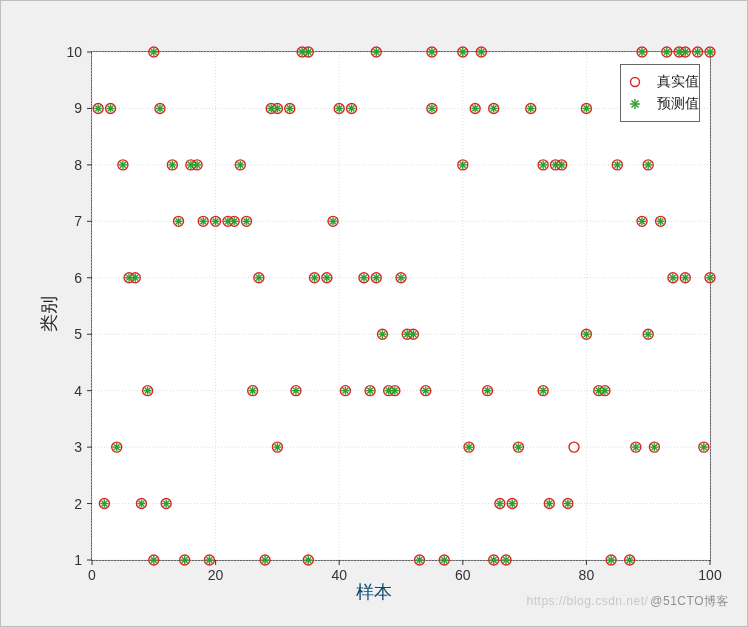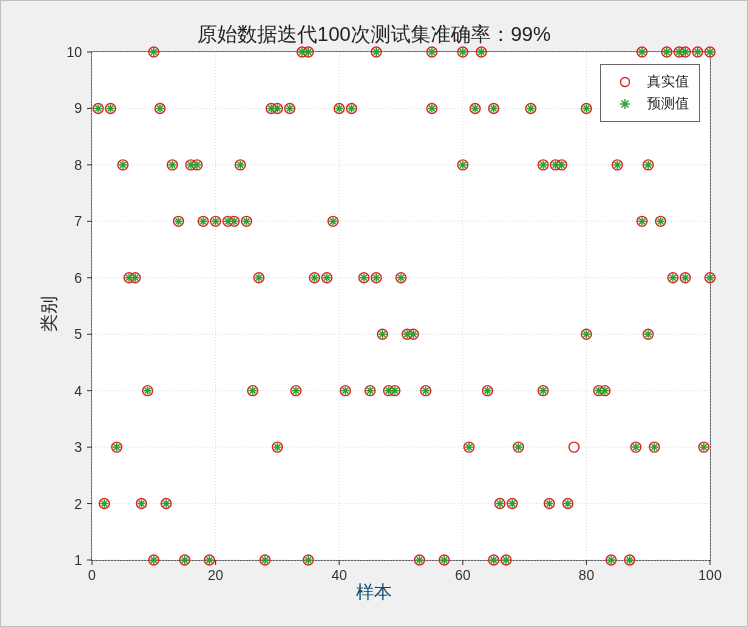--- a/index.html
+++ b/index.html
@@ -57,21 +57,21 @@
     transform-origin: center;
     font-size: 18px;
     color: #222;
   }
   .legend {
     position: absolute;
     right: 10px;
     top: 12px;
     background: #ffffff;
     border: 1px solid #666;
-    padding: 6px 10px;
+    padding: 6px 0;
     font-size: 14px;
     color: #222;
   }
   .legend-row {
     display: flex;
     align-items: center;
     gap: 8px;
     height: 22px;
   }
   .legend-swatch {
@@ -98,21 +98,20 @@
   }
   .pred-marker line {
     stroke: #2ca02c;
     stroke-width: 1.4;
   }
 </style>
 </head>
 <body>
 
 <div class="figure">
-  <div class="title">原始数据迭代100次测试集准确率：99%</div>
   <div class="ylabel">类别</div>
   <div class="axes">
     <svg width="618" height="508" viewBox="0 0 618 508" style="position:absolute;left:0;top:0;overflow:visible;">
       <g class="grid" id="grid-group">
           <line x1="0" y1="0" x2="0" y2="508"></line>
           <line x1="123.60000000000001" y1="0" x2="123.60000000000001" y2="508"></line>
           <line x1="247.20000000000002" y1="0" x2="247.20000000000002" y2="508"></line>
           <line x1="370.8" y1="0" x2="370.8" y2="508"></line>
           <line x1="494.40000000000003" y1="0" x2="494.40000000000003" y2="508"></line>
           <line x1="618" y1="0" x2="618" y2="508"></line>
@@ -876,13 +875,16 @@
             <line x1="9" y1="9" x2="19" y2="9"></line>
             <line x1="10.5" y1="5.5" x2="17.5" y2="12.5"></line>
             <line x1="17.5" y1="5.5" x2="10.5" y2="12.5"></line>
           </g>
         </svg>
         <span>预测值</span>
       </div>
     </div>
   </div>
   <div class="xlabel">样本</div>
+  <div class="watermark">
+    <span class="faint">https://blog.csdn.net/</span><span>@51CTO博客</span>
+  </div>
 </div>
 
 </body></html>

